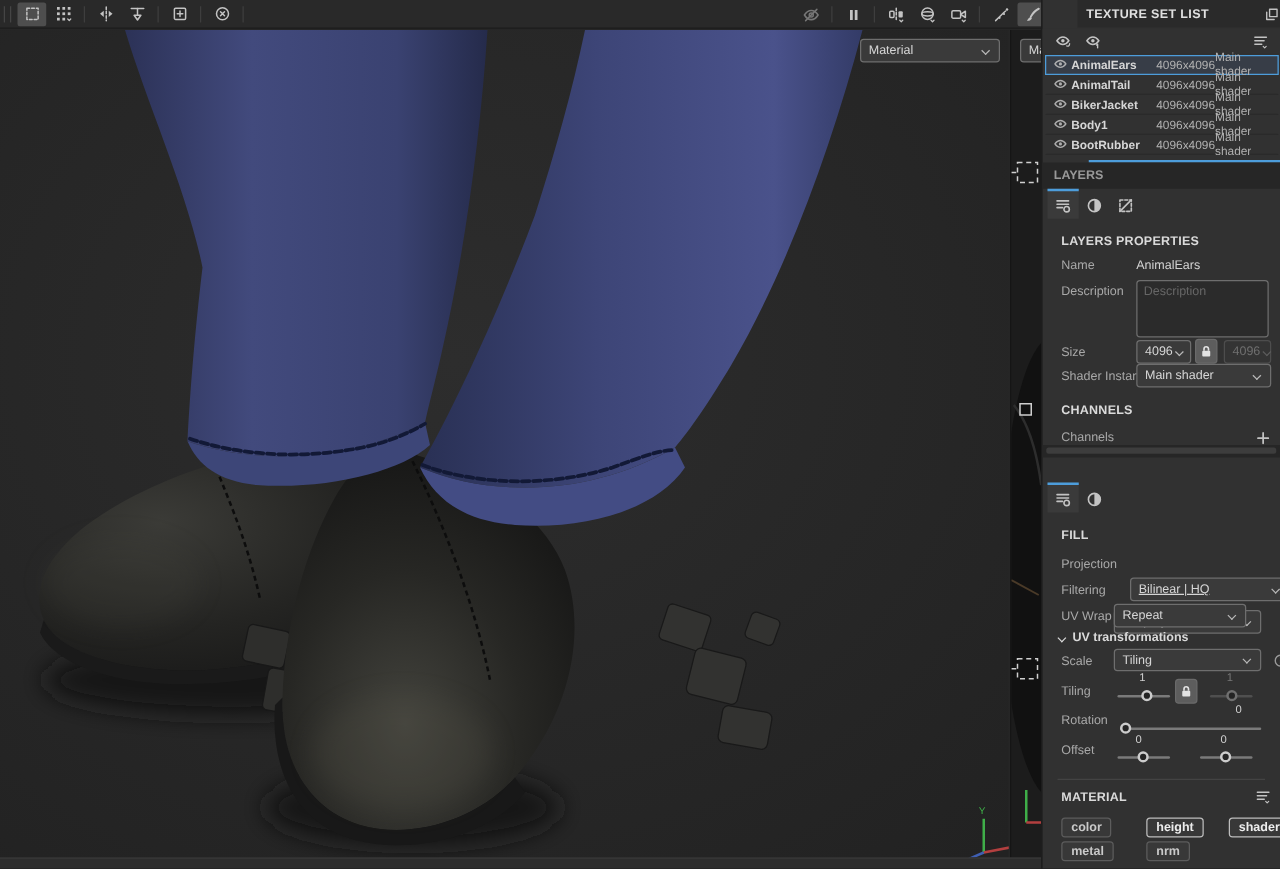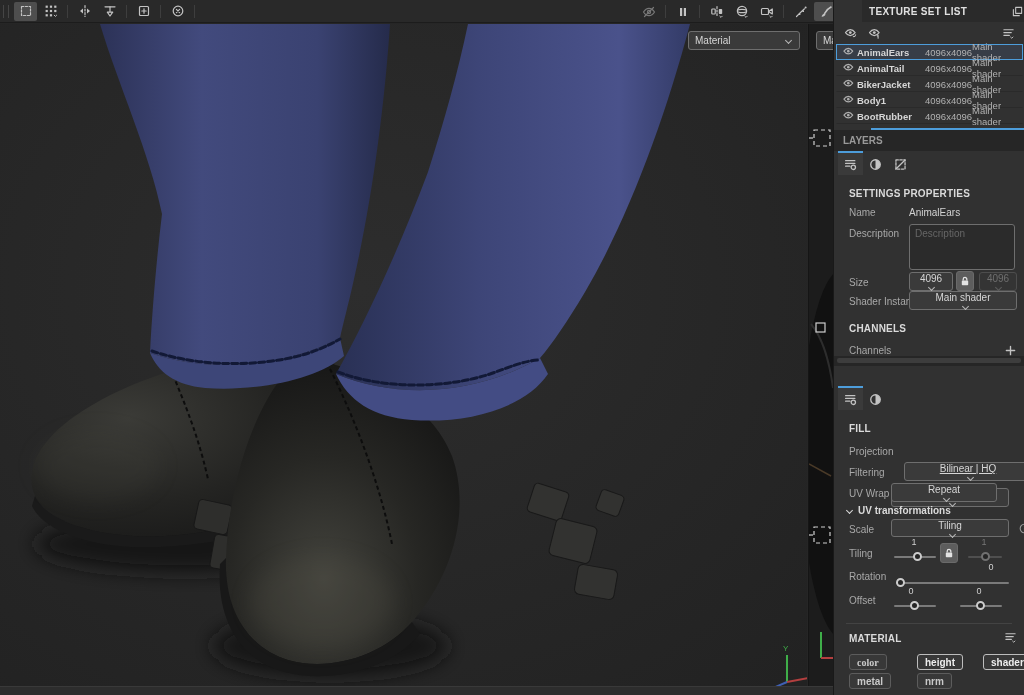--- a/index.html
+++ b/index.html
@@ -65,21 +65,21 @@
   .dtab.active{color:#e6e6e6;}
   .dtab .x{margin-left:5px;width:10px;height:10px;}
 
   .subtabs{position:absolute;left:4px;display:flex;}
   .stab{width:25px;height:24px;display:flex;align-items:center;justify-content:center;border-top:2px solid transparent;}
   .stab.active{background:#3a3a3a;border-top:2px solid #4d9ddb;}
 
   .sect-title{position:absolute;left:15px;font-size:10px;font-weight:bold;letter-spacing:.2px;color:#dadada;}
   .flabel{position:absolute;left:15px;font-size:10px;color:#a8a8a8;}
   .fvalue{position:absolute;font-size:10px;color:#d2d2d2;}
-  .absdd{position:absolute;flex-direction:column;}
+  .absdd{position:absolute;}
 
   textarea.desc{position:absolute;left:75px;top:224px;width:106px;height:46px;background:#2b2b2b;
         border:1px solid #6e6e6e;border-radius:3px;resize:none;font-family:"Liberation Sans",sans-serif;
         font-size:10px;color:#cfcfcf;padding:3px 5px;}
   textarea.desc::placeholder{color:#666;}
 
   .lockbtn{position:absolute;width:18px;height:20px;background:#5d5d5d;border:1px solid #6a6a6a;border-radius:3px;
            display:flex;align-items:center;justify-content:center;}
   .hscroll{position:absolute;left:0;top:356px;width:100%;height:10px;background:#262626;}
   .hscroll .thumb{position:absolute;left:3px;right:3px;top:2px;height:5px;background:#3d3d3d;border-radius:2px;}
@@ -464,21 +464,21 @@
           </svg>
       </span>
       <span class="stab">
         <svg width="13" height="13" viewBox="0 0 12 12" class="ic">
             <rect x="1.8" y="1.8" width="8.4" height="8.4" stroke-dasharray="2.2 1.4"></rect>
             <path d="M1.8,10.2 L10.2,1.8"></path>
           </svg>
       </span>
     </div>
 
-    <div class="sect-title" style="top:188px;">SETTINGS PROPERTIES</div>
+    <div class="sect-title" style="top:188px;">LAYERS PROPERTIES</div>
 
     <div class="flabel" style="top:207px;">Name</div>
     <div class="fvalue" style="left:75px;top:207px;">AnimalEars</div>
 
     <div class="flabel" style="top:228px;">Description</div>
     <textarea class="desc" placeholder="Description" style=""></textarea>
 
     <div class="flabel" style="top:277px;">Size</div>
     <div class="dd absdd" style="left:75px;top:272px;width:44px;">
       <span>4096</span>
@@ -607,21 +607,21 @@
     <div class="divider"></div>
 
     <div class="sect-title" style="top:633px;">MATERIAL</div>
     <span class="hico" style="position:absolute;right:6px;top:630px;">
       <svg width="13" height="13" viewBox="0 0 14 14" class="ic">
           <path d="M2,3 H12 M2,6 H10 M2,9 H8"></path>
           <path d="M9.2,10.8 l1.3,1.3 l1.3,-1.3" stroke-width="1"></path>
         </svg>
     </span>
 
-    <div class="mchan" style="left:15px;top:654px;font-family:Liberation Serif, serif;">
+    <div class="mchan" style="left:15px;top:654px;">
       <span>color</span>
     </div>
     <div class="mchan active" style="left:83px;top:654px;">
       <span>height</span>
     </div>
     <div class="mchan active" style="left:149px;top:654px;">
       <span>shader</span>
     </div>
     <div class="mchan" style="left:15px;top:673px;">
       <span>metal</span>

